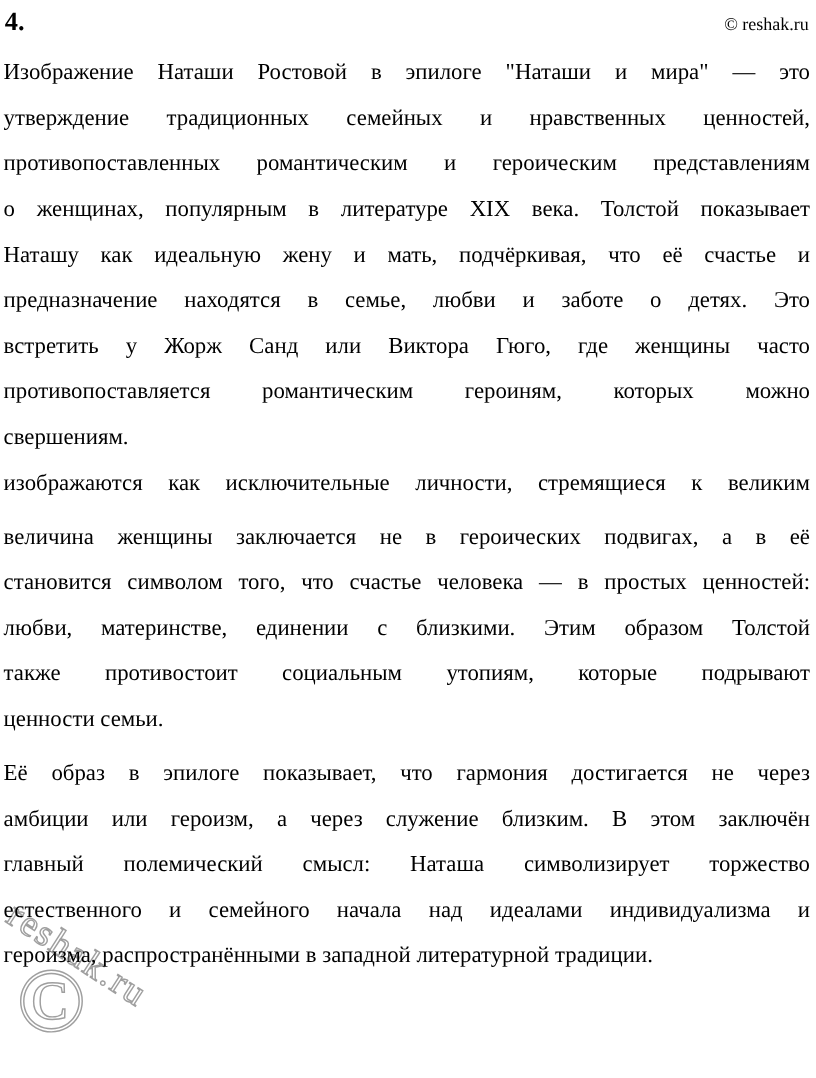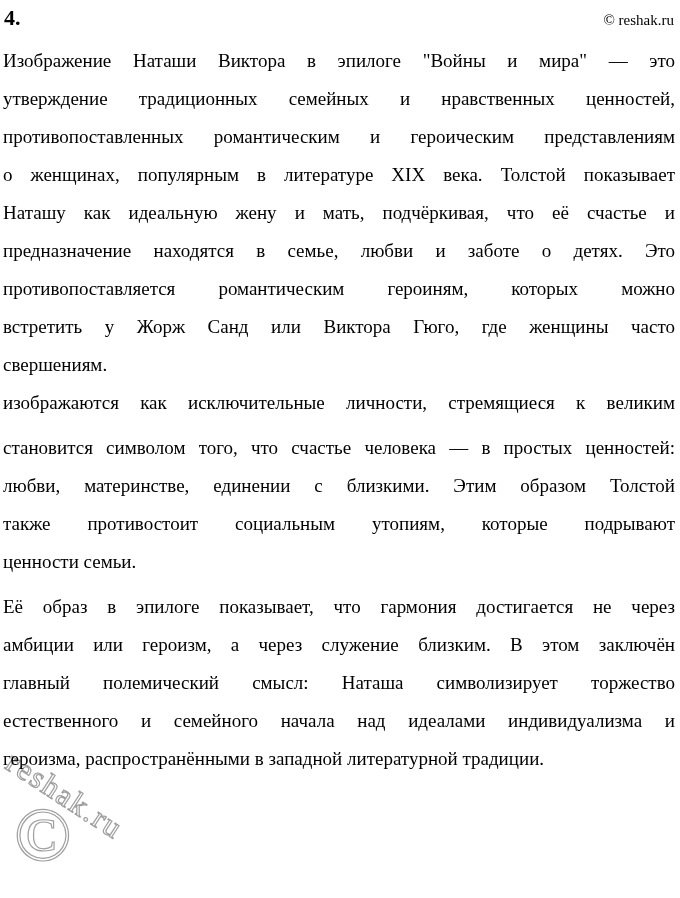--- a/index.html
+++ b/index.html
@@ -90,32 +90,33 @@
 <div class="wm watermark-text">reshak.ru</div>
 <div class="wm watermark-symbol">©</div>
 
 <div class="page-header">
   <span class="page-number">4.</span>
   <span class="copyright">© reshak.ru</span>
 </div>
 
 <div class="document-body">
     <div class="paragraph">
-      <div class="line">Изображение Наташи Виктора в эпилоге "Войны и мира" — это</div>
+      <div class="line">Изображение Наташи Ростовой в эпилоге "Наташи и мира" — это</div>
       <div class="line">утверждение традиционных семейных и нравственных ценностей,</div>
       <div class="line">противопоставленных романтическим и героическим представлениям</div>
       <div class="line">о женщинах, популярным в литературе XIX века. Толстой показывает</div>
       <div class="line">Наташу как идеальную жену и мать, подчёркивая, что её счастье и</div>
       <div class="line">предназначение находятся в семье, любви и заботе о детях. Это</div>
+      <div class="line">встретить у Жорж Санд или Виктора Гюго, где женщины часто</div>
       <div class="line">противопоставляется романтическим героиням, которых можно</div>
-      <div class="line">встретить у Жорж Санд или Виктора Гюго, где женщины часто</div>
       <div class="line last">свершениям.</div>
       <div class="line">изображаются как исключительные личности, стремящиеся к великим</div>
     </div>
     <div class="paragraph">
+      <div class="line">величина женщины заключается не в героических подвигах, а в её</div>
       <div class="line">становится символом того, что счастье человека — в простых ценностей:</div>
       <div class="line">любви, материнстве, единении с близкими. Этим образом Толстой</div>
       <div class="line">также противостоит социальным утопиям, которые подрывают</div>
       <div class="line last">ценности семьи.</div>
     </div>
     <div class="paragraph">
       <div class="line">Её образ в эпилоге показывает, что гармония достигается не через</div>
       <div class="line">амбиции или героизм, а через служение близким. В этом заключён</div>
       <div class="line">главный полемический смысл: Наташа символизирует торжество</div>
       <div class="line">естественного и семейного начала над идеалами индивидуализма и</div>

